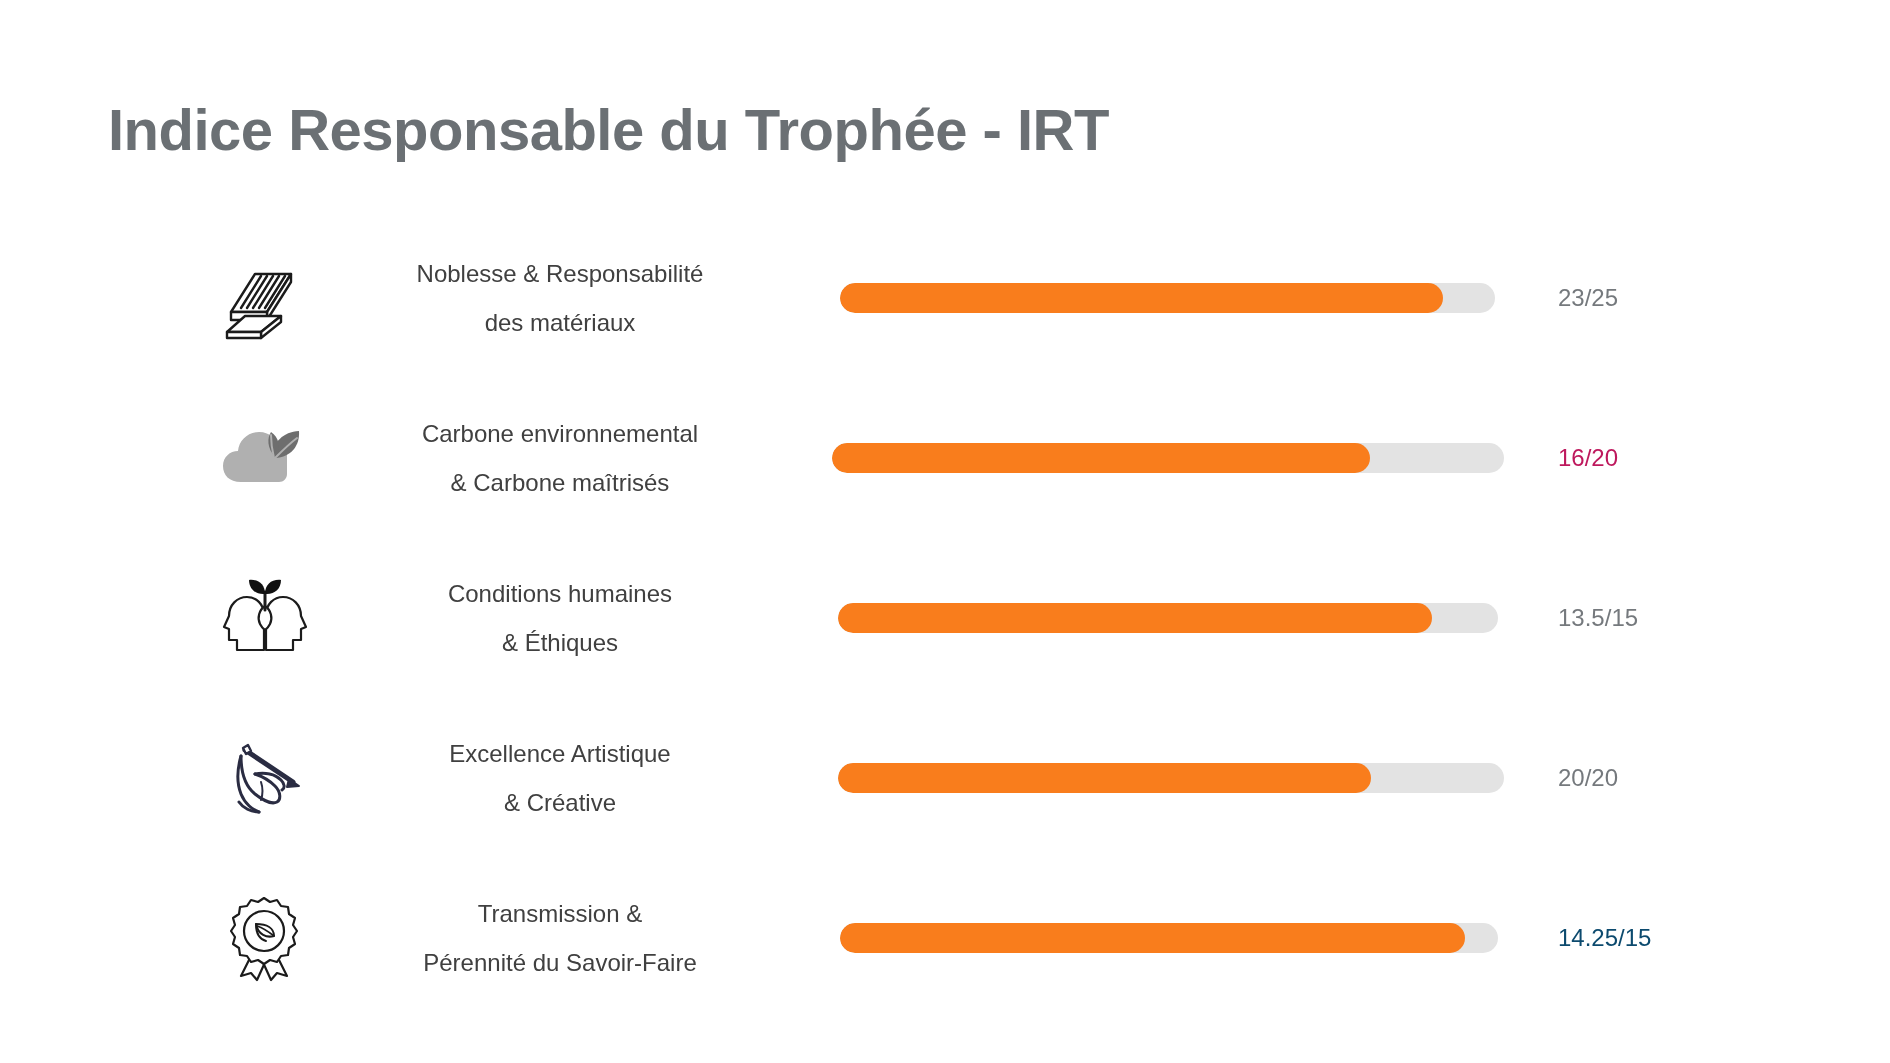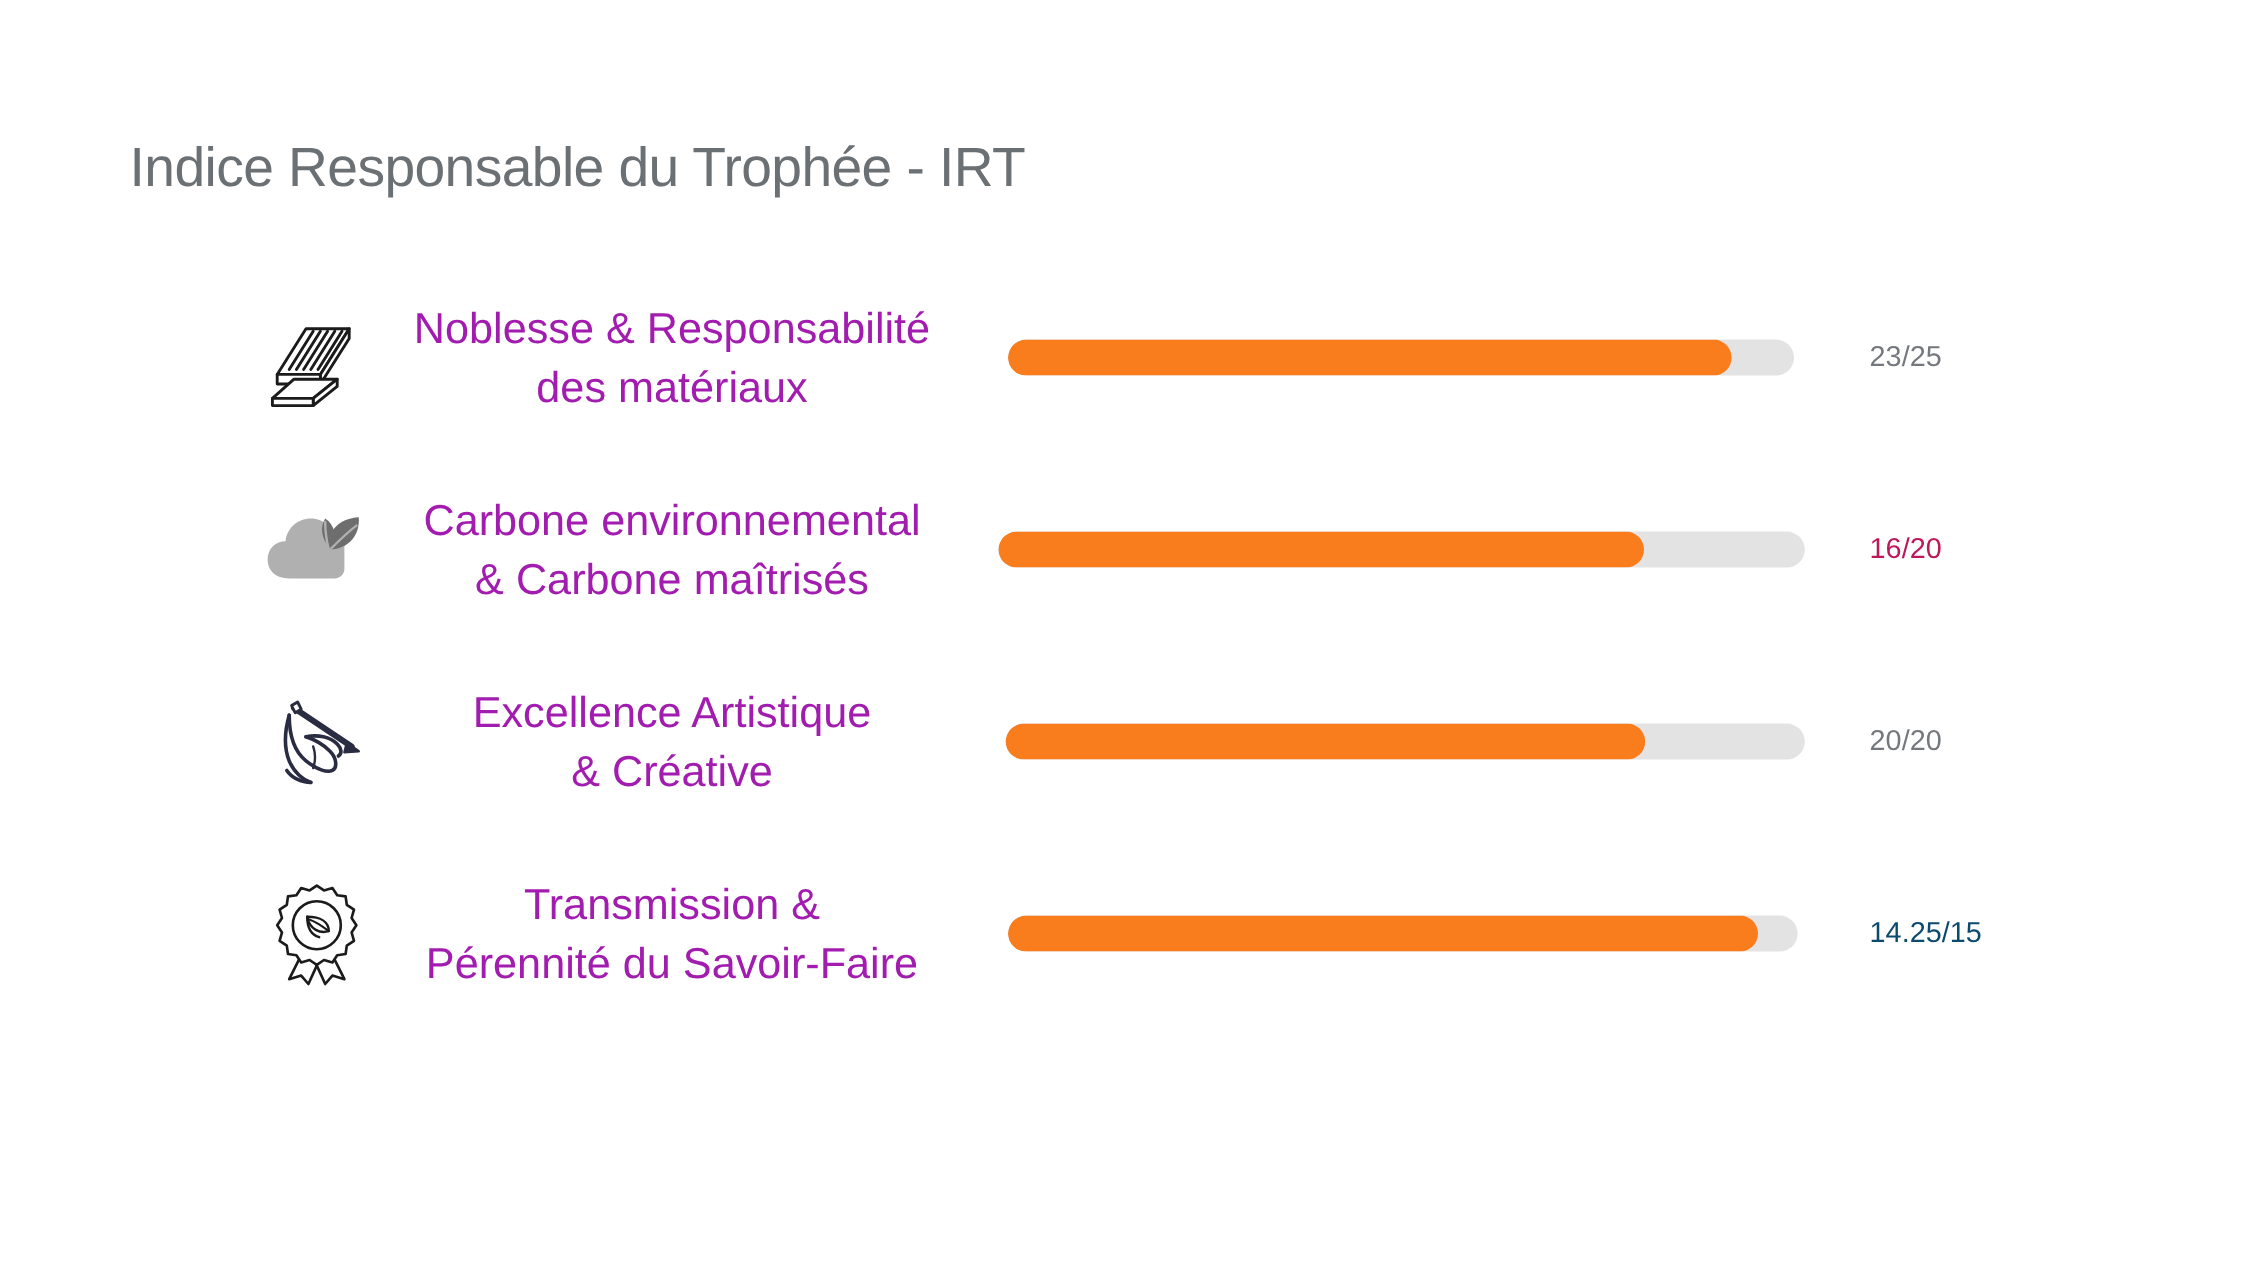--- a/index.html
+++ b/index.html
@@ -19,26 +19,25 @@
     width: 1890px;
     height: 1063px;
     background: #ffffff;
   }
 
   
   .title {
     position: absolute;
     left: 108px;
     top: 96px;
-    font-size: 46px;
-    font-weight: 400;
+    font-size: 58px;
+    font-weight: 700;
     letter-spacing: -0.5px;
     color: #6b7074;
     white-space: nowrap;
-    margin-top: 16px;
   }
 
   
   .rows {
     position: absolute;
     left: 0;
     top: 218px;
     width: 1890px;
   }
 
@@ -64,22 +63,22 @@
     position: absolute;
     left: 300px;
     top: 0;
     width: 520px;
     height: 160px;
     display: flex;
     flex-direction: column;
     align-items: center;
     justify-content: center;
     text-align: center;
-    color: #a21caf;
-    font-size: 36px;
+    color: #404040;
+    font-size: 24px;
     line-height: 49px;
     font-weight: 400;
   }
   .label-cell .ln { display: block; white-space: nowrap; }
 
   .bar-cell {
     position: absolute;
     top: 0;
     height: 160px;
     display: flex;
@@ -162,20 +161,42 @@
         <span class="ln">&amp; Carbone maîtrisés</span>
       </div>
       <div class="bar-cell" style="left:832px; width:672px;">
         <div class="track" style="width: 672px; background: rgb(227, 227, 227);">
           <div class="fill" style="width: 80%; background: rgb(249, 125, 28);"></div>
         </div>
       </div>
       <div class="score-cell" style="left: 1558px; color: #be185d;">16/20</div>
     </div>
 
+    <div class="row">
+      <div class="icon-cell">
+        <svg width="100" height="96" viewBox="0 0 100 96" fill="none" stroke="#1b1b1b" stroke-width="2.2" stroke-linejoin="round" stroke-linecap="round">
+          <path d="M49 45 C49 34 41 27 32 27 C22 27 14 35 14 46 L9 57 L14 59 L14 70 L22 70 L22 80 L49 80 Z" fill="#ffffff"></path>
+          <path d="M51 45 C51 34 59 27 68 27 C78 27 86 35 86 46 L91 57 L86 59 L86 70 L78 70 L78 80 L51 80 Z" fill="#ffffff"></path>
+          <path d="M50 36 C44 40 42 48 45 54 C47 58 50 60 50 60 C50 60 53 58 55 54 C58 48 56 40 50 36 Z" fill="#ffffff"></path>
+          <path d="M50 40 L50 22" stroke-width="3"></path>
+          <path d="M50 24 C50 14 43 9 34 10 C34 19 41 25 50 24 Z" fill="#101010" stroke="none"></path>
+          <path d="M50 24 C50 14 57 9 66 10 C66 19 59 25 50 24 Z" fill="#101010" stroke="none"></path>
+        </svg>
+      </div>
+      <div class="label-cell">
+        <span class="ln">Conditions humaines</span>
+        <span class="ln">&amp; Éthiques</span>
+      </div>
+      <div class="bar-cell" style="left:838px; width:660px;">
+        <div class="track" style="width: 660px; background: rgb(227, 227, 227);">
+          <div class="fill" style="width: 90%; background: rgb(249, 125, 28);"></div>
+        </div>
+      </div>
+      <div class="score-cell" style="left: 1558px; color: rgb(117, 121, 125);">13.5/15</div>
+    </div>
 
     <div class="row">
       <div class="icon-cell">
         <svg width="100" height="96" viewBox="0 0 100 96" fill="none" stroke="#2a2c42" stroke-width="3" stroke-linejoin="round" stroke-linecap="round">
           <path d="M30 20 L78 52" stroke-width="5"></path>
           <path d="M74 49 L84 56 L72 57 Z" fill="#2a2c42" stroke-width="2"></path>
           <path d="M28 18 L33 15 L36 21 L31 24 Z" fill="#ffffff" stroke-width="2.4"></path>
           <path d="M26 26 C26 44 30 56 40 64 C50 72 58 74 62 72 C66 70 66 62 60 56 C54 50 46 46 40 44"></path>
           <path d="M40 44 C50 42 60 44 66 50 C70 54 70 58 67 60"></path>
           <path d="M26 26 C22 40 22 54 26 64 C30 74 38 80 44 82"></path>

